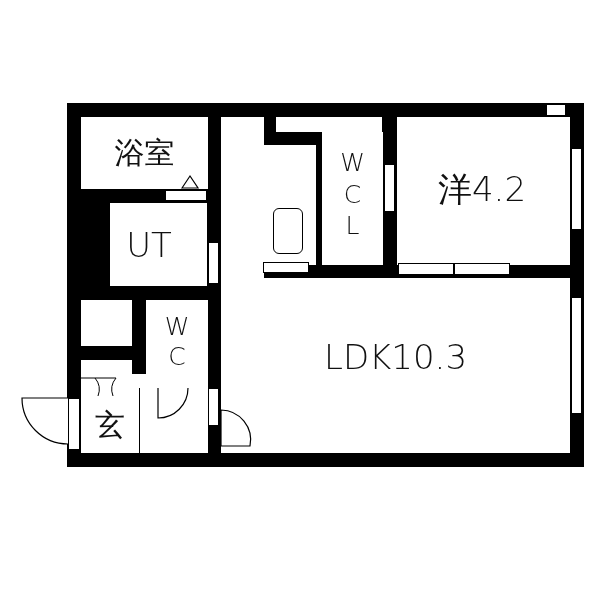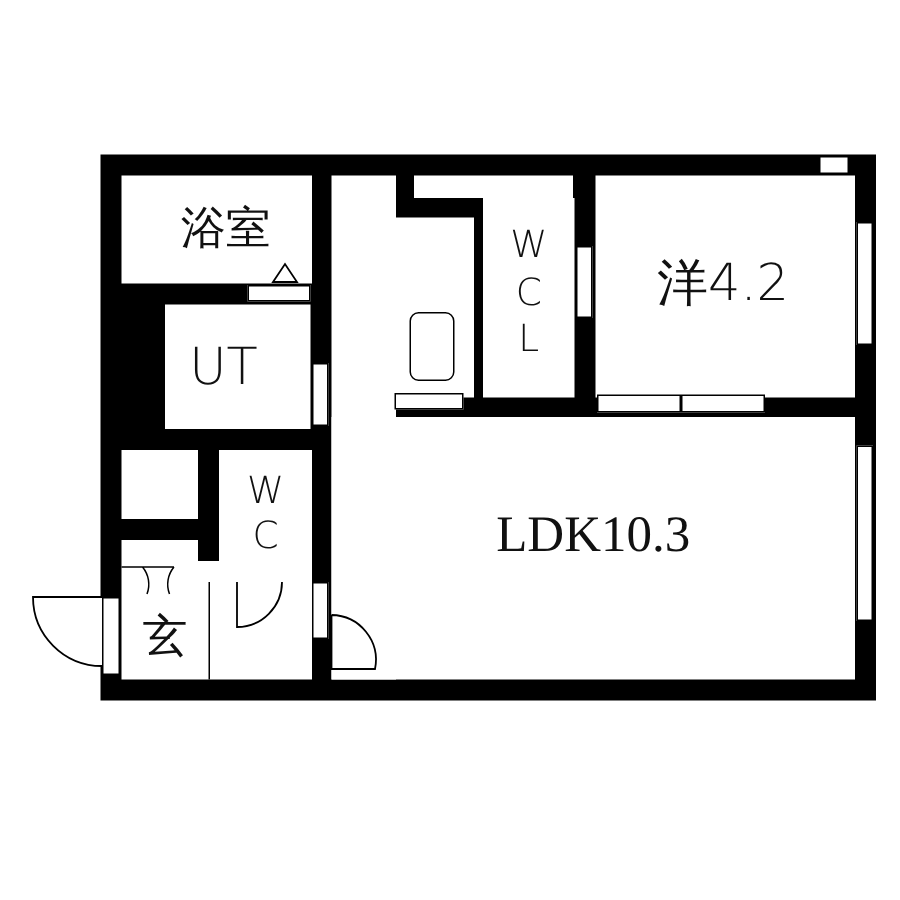--- a/index.html
+++ b/index.html
@@ -45,22 +45,22 @@
 <div class="abs" style="left:273px;top:208px;width:30px;height:46px;border:1.5px solid #000;border-radius:6px;"></div>
 
 <svg width="600" height="600" style="left:0;top:0;">
   <path d="M68 398 L22 398 A46 46 0 0 0 68 444" fill="#fff" stroke="#000" stroke-width="1.2"></path>
   <path d="M158 388 L158 418 A30 30 0 0 0 188 388" fill="none" stroke="#000" stroke-width="1.2"></path>
   <path d="M221 410 L221 446 L250 446 A30 30 0 0 0 221 410" fill="none" stroke="#000" stroke-width="1.2"></path>
   <path d="M81 378 L116 378 M95 378 A18 18 0 0 1 98 396 M116 378 A18 18 0 0 0 113 396" fill="none" stroke="#000" stroke-width="1"></path>
   <path d="M182 188 L190 176 L198 188 Z" fill="#fff" stroke="#000" stroke-width="1.2"></path>
 </svg>
 
-<div class="label" style="left:81px;top:138px;width:139px;font-size:30px;">浴室</div>
+<div class="label" style="left:81px;top:138px;width:127px;font-size:30px;">浴室</div>
 <div class="label" style="left:110px;top:228px;width:78px;font-size:34px;">UT</div>
 <div class="label" style="left:322px;top:150px;width:61px;font-size:25px;">W</div>
 <div class="label" style="left:322px;top:182px;width:61px;font-size:25px;">C</div>
 <div class="label" style="left:322px;top:213px;width:61px;font-size:25px;">L</div>
 <div class="label" style="left:397px;top:172px;width:170px;font-size:34px;">洋4.2</div>
 <div class="label" style="left:146px;top:314px;width:62px;font-size:25px;">W</div>
 <div class="label" style="left:146px;top:344px;width:62px;font-size:25px;">C</div>
 <div class="label" style="left:81px;top:410px;width:58px;font-size:30px;">玄</div>
-<div class="label" style="left:221px;top:340px;width:349px;font-size:34px;font-family:Liberation Serif, serif;">LDK10.3</div>
+<div class="label" style="left:221px;top:340px;width:349px;font-size:34px;">LDK10.3</div>
 
 </body></html>

